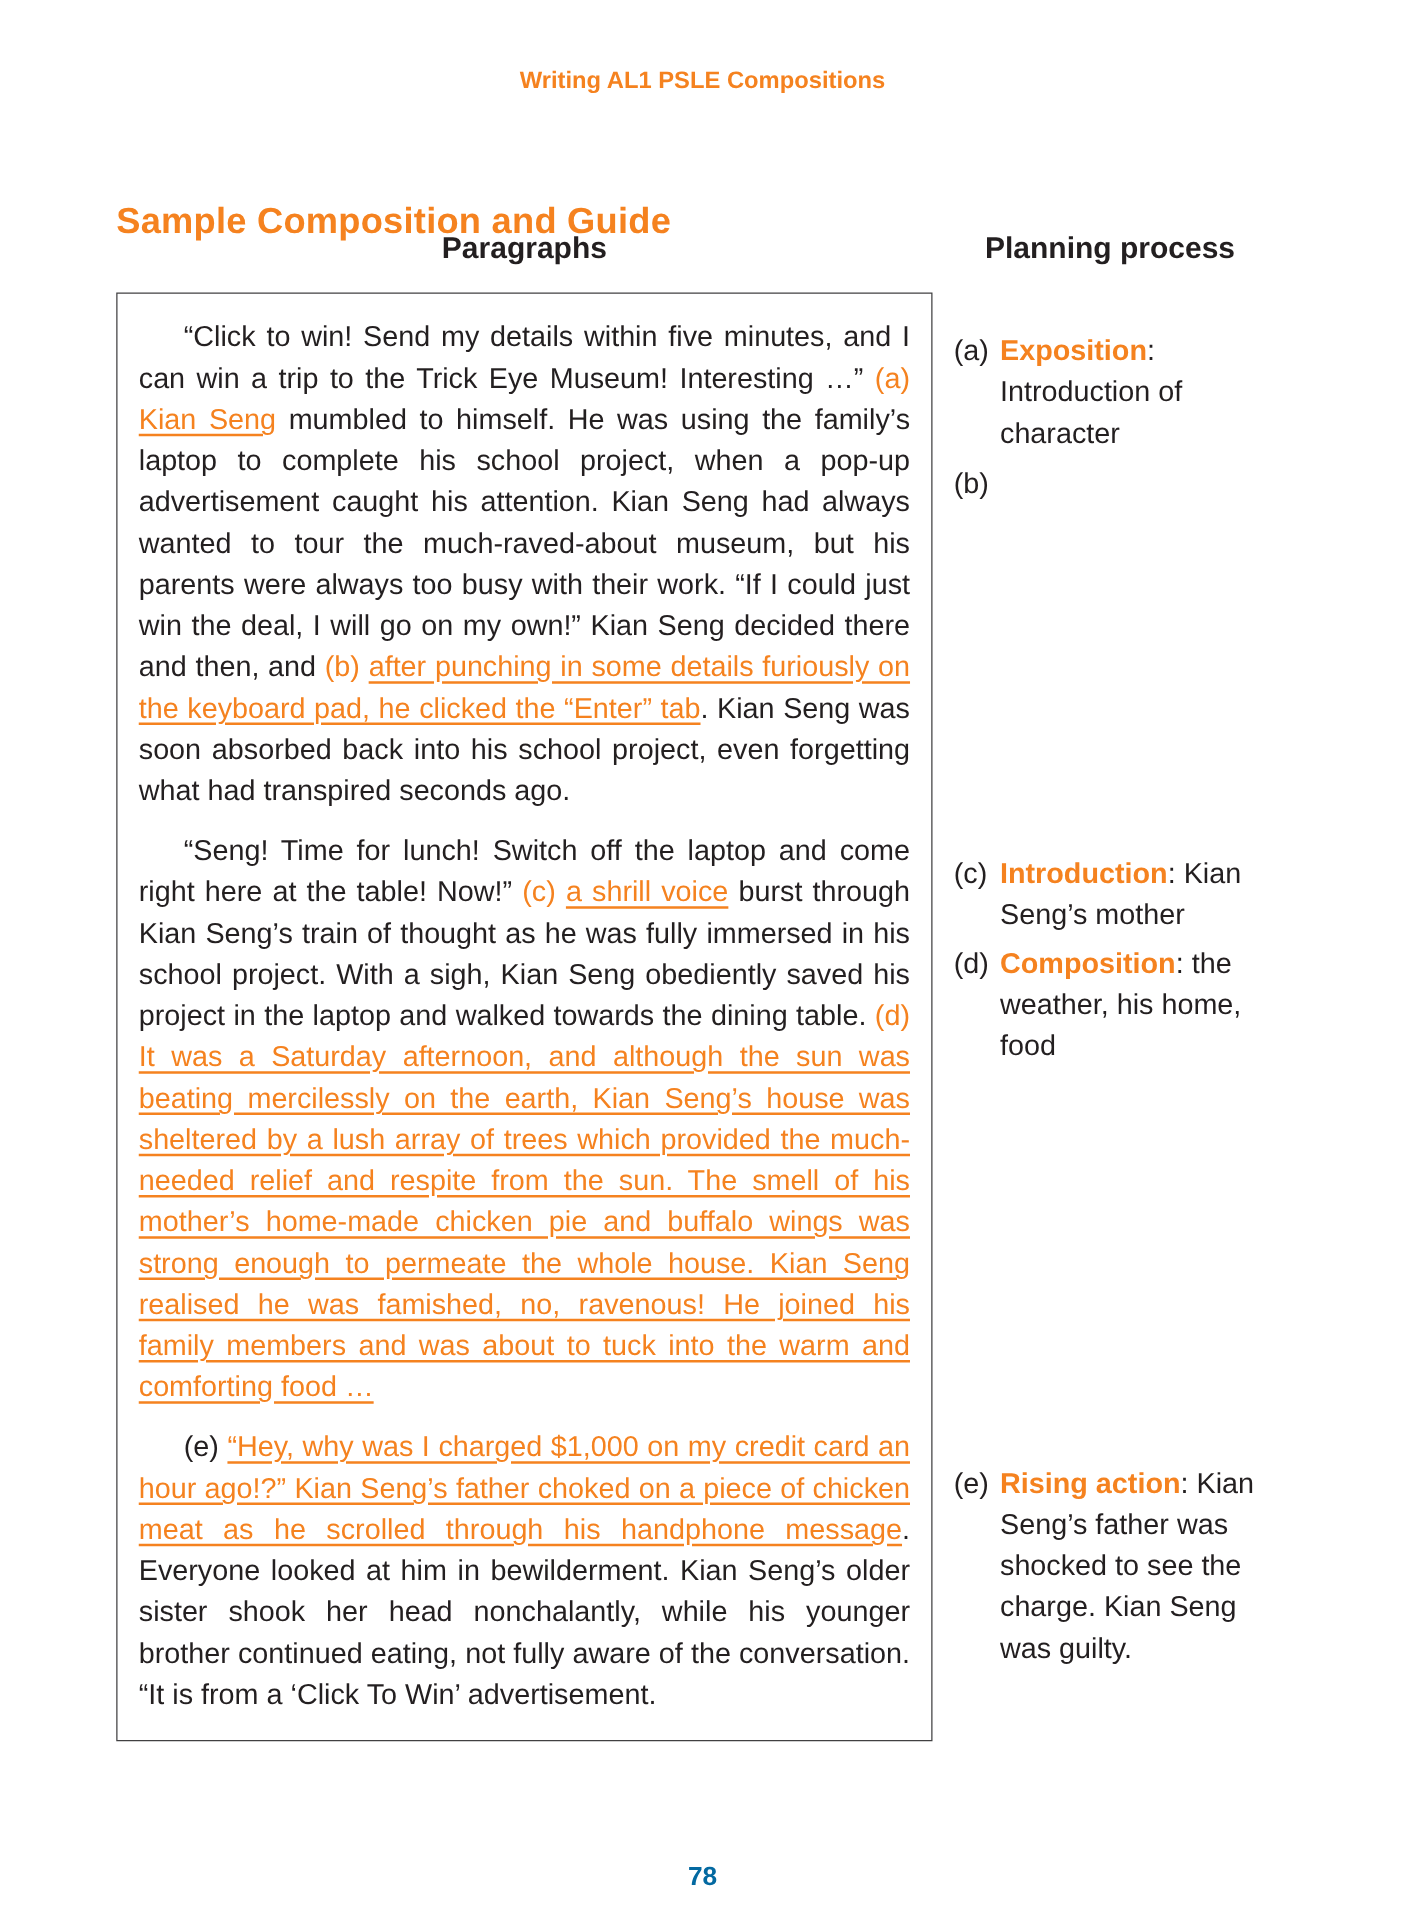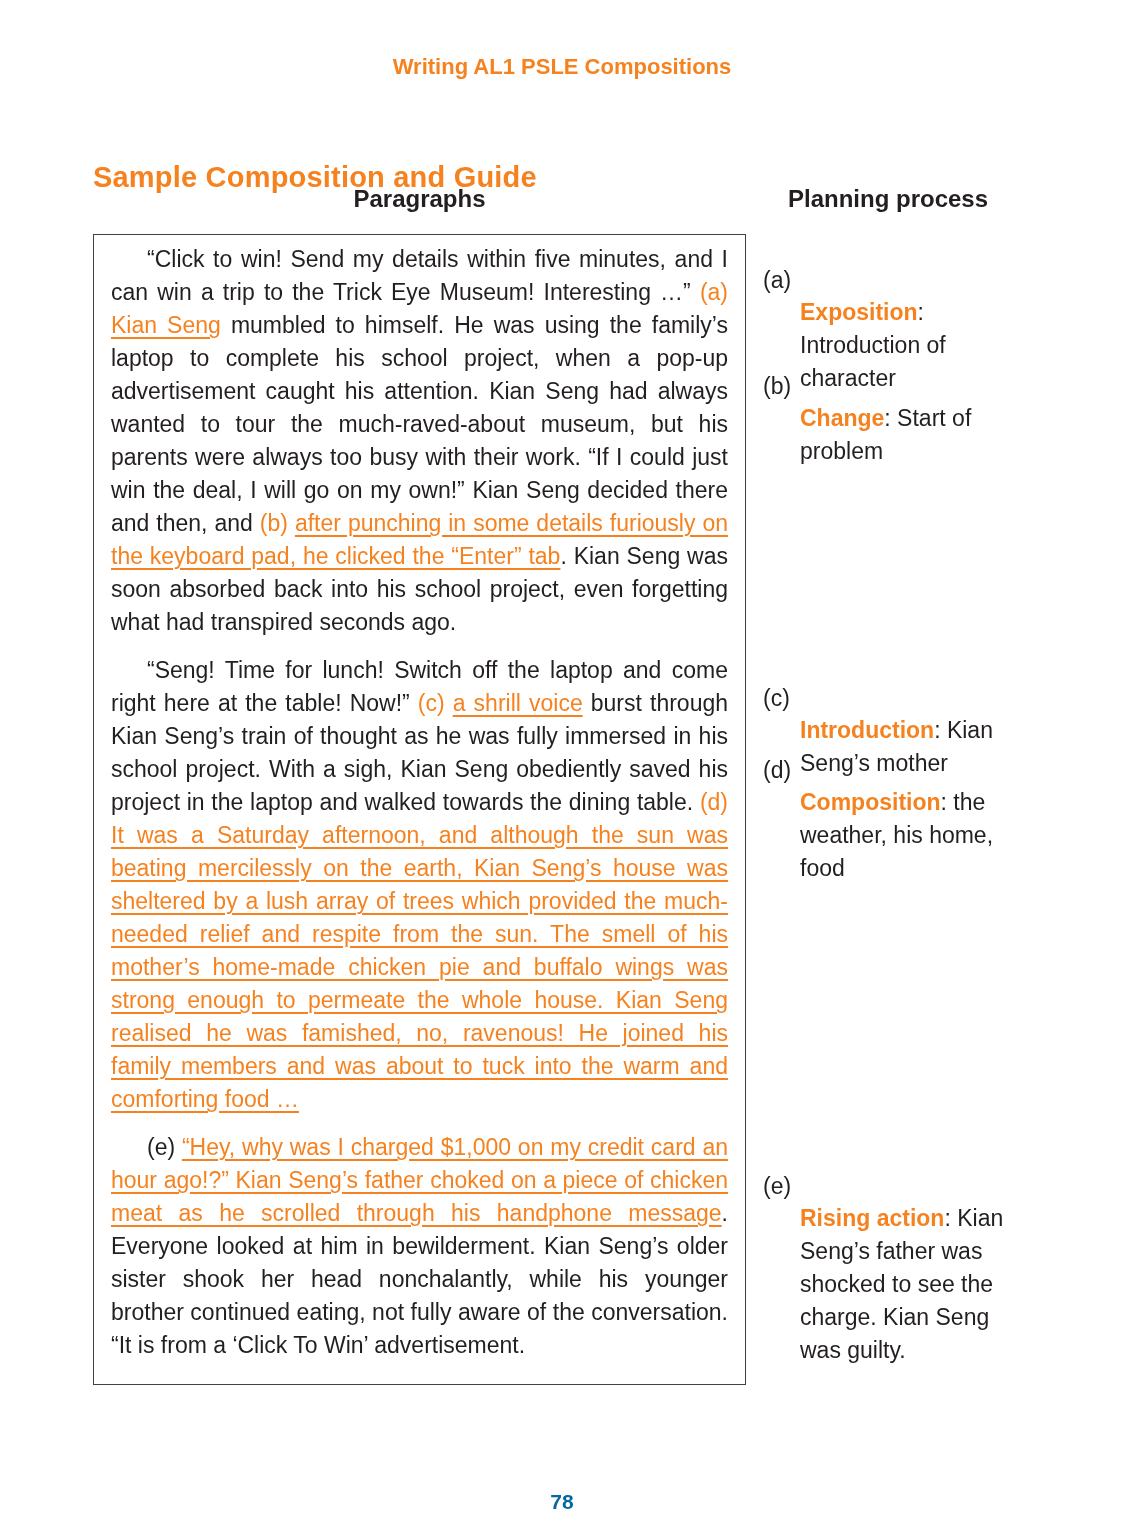--- a/index.html
+++ b/index.html
@@ -15,21 +15,21 @@
     background: #ffffff;
     margin: 0 auto;
     overflow: hidden;
   }
   .running-header {
     position: absolute;
     top: 54px; left: 0; width: 100%;
     text-align: center;
     color: #F5821F;
     font-weight: bold;
-    font-size: 22px;
+    font-size: 19px;
   }
   .title {
     position: absolute;
     top: 136px; left: 93px;
     color: #F5821F;
     font-weight: bold;
     font-size: 29px;
     letter-spacing: 0.2px;
     margin-top: 25px;
   }
@@ -41,21 +41,21 @@
     color: #231F20;
   }
   .col-heading.left { left: 93px; width: 653px; text-align: center; }
   .col-heading.right { left: 760px; width: 256px; text-align: center; }
   .composition-box {
     position: absolute;
     top: 234px; left: 93px;
     width: 653px;
     min-height: 1151px;
     border: 1.5px solid #414042;
-    padding: 8px 17px 20px 17px;
+    padding: 18px 17px 20px 17px;
     font-size: 23px;
     line-height: 33px;
     text-align: justify;
   }
   .para { text-indent: 36px; }
   .para + .para { margin-top: 15px; }
   .seg-plain { color: #231F20; }
   .seg-marker { color: #F5821F; }
   .seg-under {
     color: #F5821F;
@@ -72,21 +72,21 @@
     font-size: 23px;
     line-height: 33px;
   }
   .plan-item {
     position: absolute;
     left: 0;
     display: flex;
     width: 100%;
   }
   .plan-marker { flex: 0 0 37px; width: 37px; color: #231F20; }
-  .plan-text { flex: 1; color: #231F20; margin-top: 32px; }
+  .plan-text { flex: 1; color: #231F20; }
   .plan-term { color: #F5821F; font-weight: bold; }
   .page-number {
     position: absolute;
     bottom: 22px; left: 0; width: 100%;
     text-align: center;
     color: #0369a1;
     font-weight: bold;
     font-size: 21px;
   }
 </style>
@@ -110,21 +110,20 @@
 
   <div class="planning-col">
 
     <div class="plan-item" style="top:30px">
       <span class="plan-marker">(a)</span>
       <span class="plan-text"><b class="plan-term">Exposition</b><span>: Introduction of character</span></span>
     </div>
 
     <div class="plan-item" style="top:136px">
       <span class="plan-marker">(b)</span>
-      <span class="plan-text"><b class="plan-term">Change</b><span>: Start of problem</span></span>
     </div>
 
     <div class="plan-item" style="top:448px">
       <span class="plan-marker">(c)</span>
       <span class="plan-text"><b class="plan-term">Introduction</b><span>: Kian Seng’s mother</span></span>
     </div>
 
     <div class="plan-item" style="top:520px">
       <span class="plan-marker">(d)</span>
       <span class="plan-text"><b class="plan-term">Composition</b><span>: the weather, his home, food</span></span>

